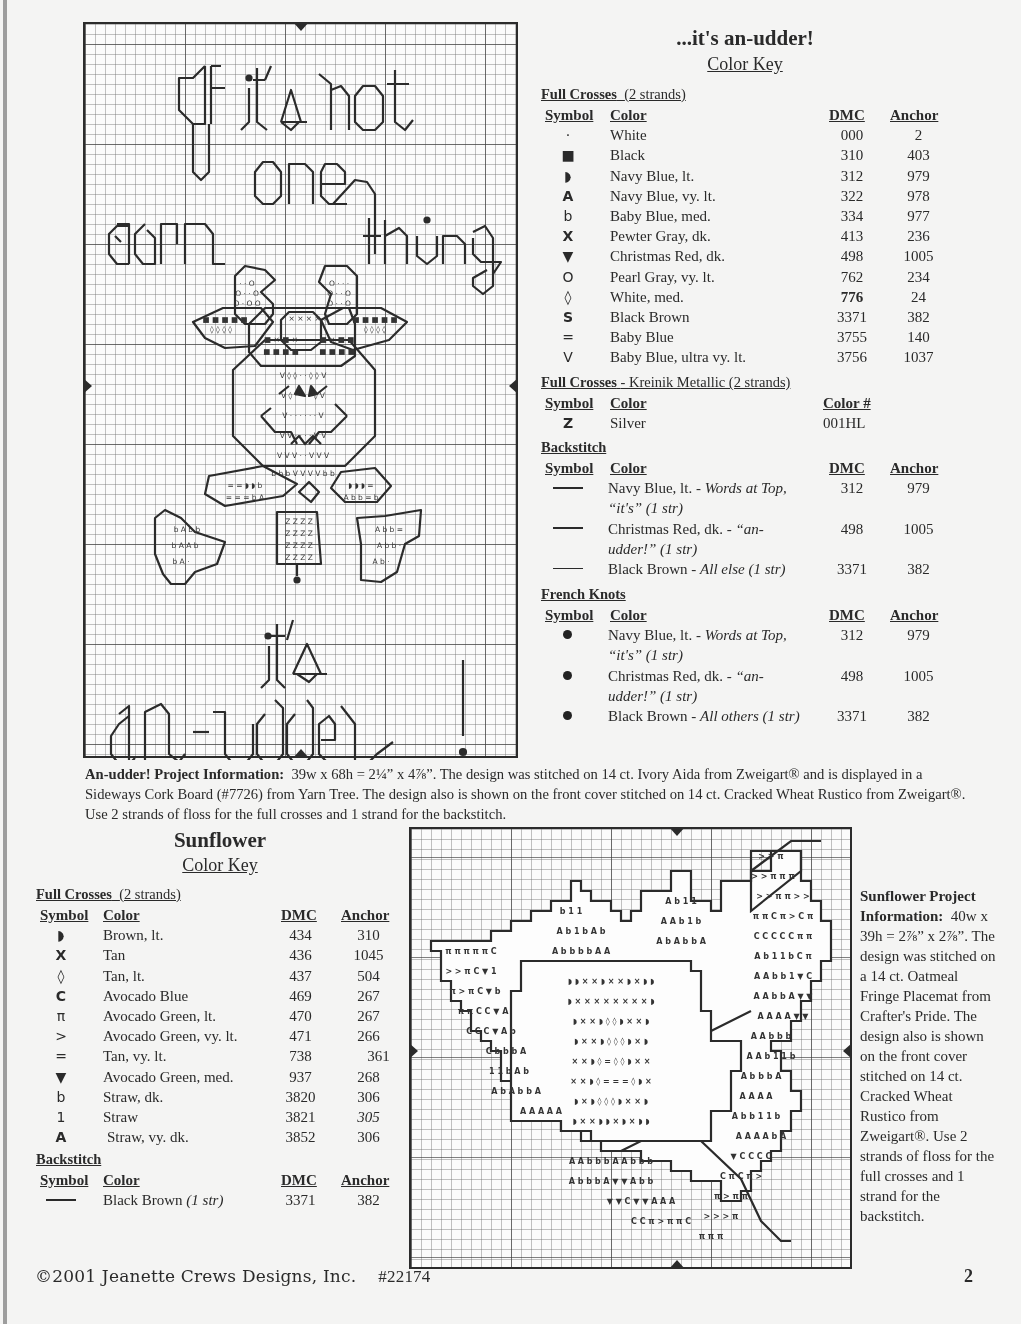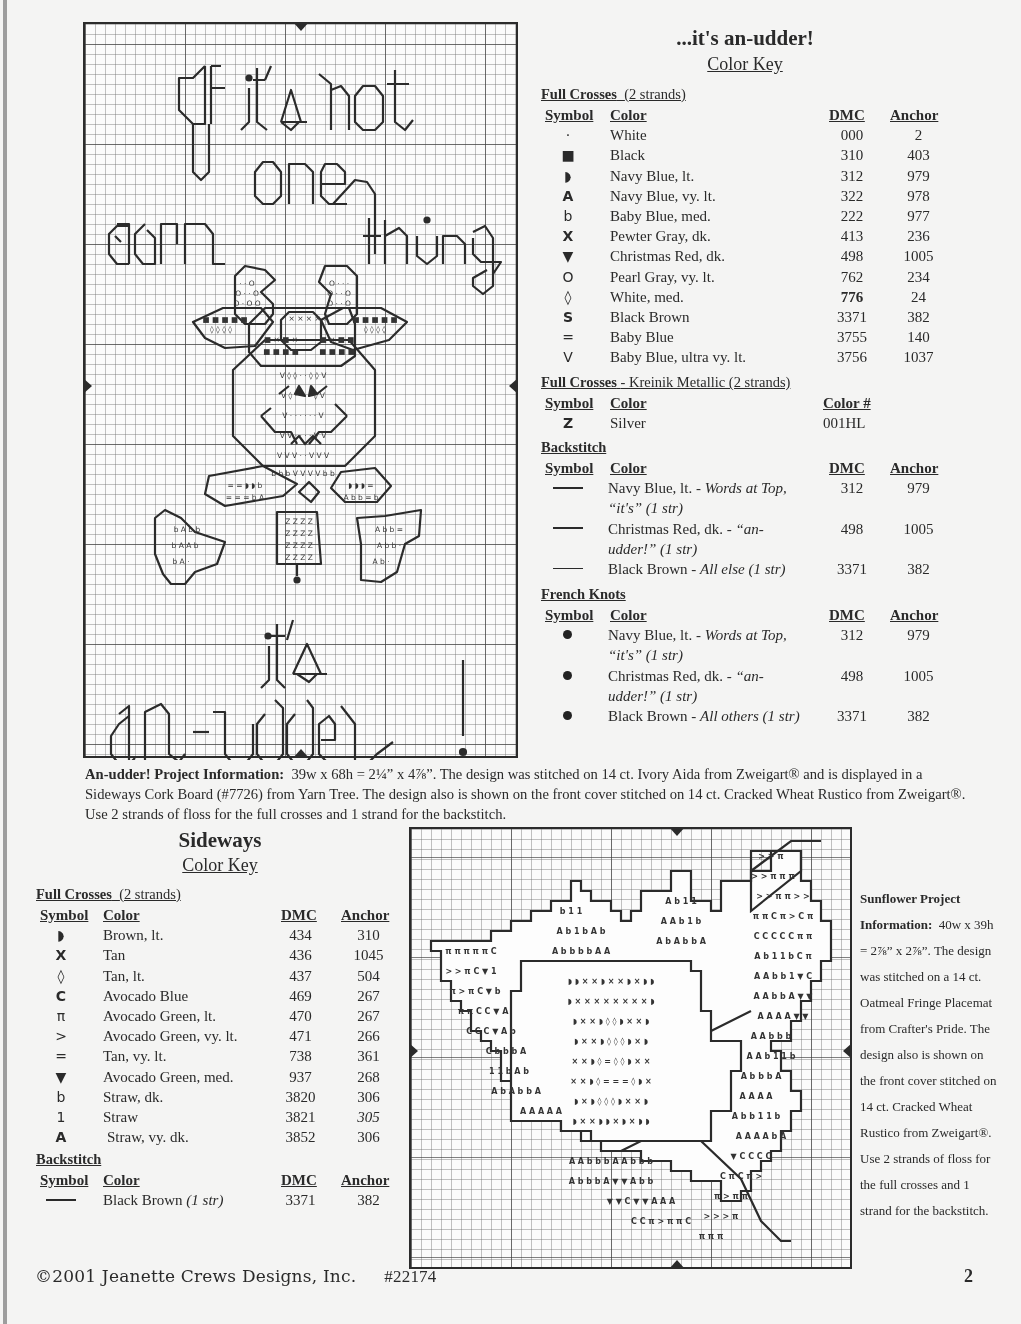--- a/index.html
+++ b/index.html
@@ -45,21 +45,21 @@
   .color-cell { white-space: normal; }
   .color-cell i { font-style: italic; }
   .num { text-align: center; }
   .dash-sym { display: inline-block; width: 30px; height: 1.5px; background: #2a2a2a; vertical-align: middle; margin-top: -4px; }
   .dot-sym { display: inline-block; width: 9px; height: 9px; border-radius: 50%; background: #222; vertical-align: middle; margin-top: -4px; }
 
   .para { position: absolute; font-size: 14.6px; line-height: 20px; }
   .para b { font-weight: bold; }
 
   .footer-left { position: absolute; left: 35px; top: 1266px; font-size: 17px; font-family: "DejaVu Serif", serif; letter-spacing: .2px; }
-  .footer-num { margin-left: 28px; font-family: "Liberation Serif", serif; }
+  .footer-num { margin-left: 22px; font-family: "Liberation Serif", serif; }
   .page-number { position: absolute; left: 964px; top: 1266px; font-size: 18px; font-weight: bold; }
 </style>
 </head>
 <body>
 
 <div class="page-edge"></div>
 
 <div class="chart" id="chart-udder">
   <svg width="435" height="736" viewBox="0 0 435 736">
     <g fill="none" stroke="#2b2b2b" stroke-width="2.2" stroke-linejoin="round">
@@ -204,21 +204,21 @@
     </div>
   <div class="key-row">
       <span class="sym" style="left:7px;">A</span>
       <span style="left:69px;">Navy Blue, vy. lt.</span>
       <span class="num" style="left:286px; width:50px;">322</span>
       <span class="num" style="left:350px; width:55px;">978</span>
     </div>
   <div class="key-row">
       <span class="sym light" style="left:7px;">b</span>
       <span style="left:69px;">Baby Blue, med.</span>
-      <span class="num" style="left:286px; width:50px;">222</span>
+      <span class="num" style="left:286px; width:50px;">334</span>
       <span class="num" style="left:350px; width:55px;">977</span>
     </div>
   <div class="key-row">
       <span class="sym" style="left:7px;">X</span>
       <span style="left:69px;">Pewter Gray, dk.</span>
       <span class="num" style="left:286px; width:50px;">413</span>
       <span class="num" style="left:350px; width:55px;">236</span>
     </div>
   <div class="key-row">
       <span class="sym" style="left:7px;">▼</span>
@@ -327,21 +327,21 @@
       <span class="color-cell" style="left:67px;"><span>Black Brown - </span><i>All others (1 str)</i></span>
       <span class="num" style="left:286px; width:50px;">3371</span>
       <span class="num" style="left:350px; width:55px;">382</span>
     </div>
 </div>
 
 <div class="para" style="left:85px; top:764px; width:890px;">
   <b>An-udder! Project Information:</b>&nbsp; <span>39w x 68h = 2¼” x 4⅞”. The design was stitched on 14 ct. Ivory Aida from Zweigart® and is displayed in a Sideways Cork Board (#7726) from Yarn Tree.  The design also is shown on the front cover stitched on 14 ct. Cracked Wheat Rustico from Zweigart®.  Use 2 strands of floss for the full crosses and 1 strand for the backstitch.</span>
 </div>
 
-<div class="title" style="left:120px; top:828px; width:200px;">Sideways</div>
+<div class="title" style="left:120px; top:828px; width:200px;">Sunflower</div>
 <div class="subtitle" style="left:120px; top:855px; width:200px;">Color Key</div>
 
 <div class="section-head" style="left:36px; top:886px;">
   <span>Full Crosses</span>&nbsp;&nbsp;<span class="section-note">(2 strands)</span>
 </div>
 
 <div class="key-table" style="left:36px; top:905px; width:370px;">
   <div class="key-row">
     <span class="hdr" style="left:4px;">Symbol</span>
     <span class="hdr" style="left:67px;">Color</span>
@@ -381,21 +381,21 @@
   <div class="key-row">
       <span class="sym light" style="left:5px;">&gt;</span>
       <span style="left:67px;">Avocado Green, vy. lt.</span>
       <span class="num" style="left:242px; width:45px;">471</span>
       <span class="num" style="left:305px; width:55px;">266</span>
     </div>
   <div class="key-row">
       <span class="sym light" style="left:5px;">=</span>
       <span style="left:67px;">Tan, vy. lt.</span>
       <span class="num" style="left:242px; width:45px;">738</span>
-      <span class="num" style="left:305px; width:55px;">361</span>
+      <span class="num" style="left:315px; width:55px;">361</span>
     </div>
   <div class="key-row">
       <span class="sym" style="left:5px;">▼</span>
       <span style="left:67px;">Avocado Green, med.</span>
       <span class="num" style="left:242px; width:45px;">937</span>
       <span class="num" style="left:305px; width:55px;">268</span>
     </div>
   <div class="key-row">
       <span class="sym light" style="left:5px;">b</span>
       <span style="left:67px;">Straw, dk.</span>
@@ -493,20 +493,20 @@
       <text x="230" y="375">▼ ▼ C ▼ ▼ A A A</text>
       <text x="250" y="395">C C π &gt; π π C</text>
     </g>
   </svg>
   <div class="tri down" style="left:258px; top:-2px;"></div>
   <div class="tri up" style="left:258px; top:431px;"></div>
   <div class="tri right" style="left:-2px; top:214px;"></div>
   <div class="tri left" style="left:432px; top:214px;"></div>
 </div>
 
-<div class="para" style="left:860px; top:886px; width:140px; font-size:13px; line-height:26px;">
+<div class="para" style="left:860px; top:886px; width:140px; font-size:15px; line-height:20px;">
   <b>Sunflower Project Information:</b>&nbsp; <span>40w x 39h = 2⅞” x 2⅞”. The design was stitched on a 14 ct. Oatmeal Fringe Placemat from Crafter's Pride. The design also is shown on the front cover stitched on 14 ct. Cracked Wheat Rustico from Zweigart®. Use 2 strands of floss for the full crosses and 1 strand for the backstitch.</span>
 </div>
 
 <div class="footer-left">
   <span>©2001 Jeanette Crews Designs, Inc.</span><span class="footer-num">#22174</span>
 </div>
 <div class="page-number">2</div>
 
 </body></html>

